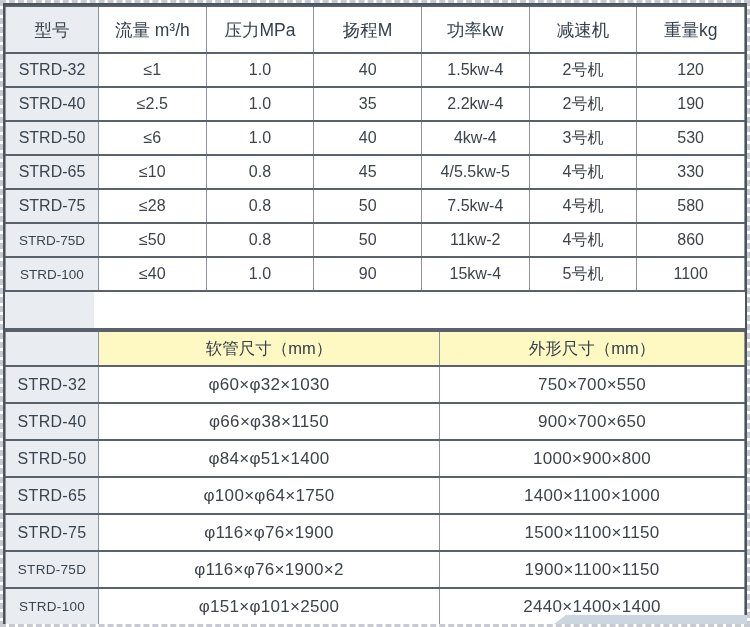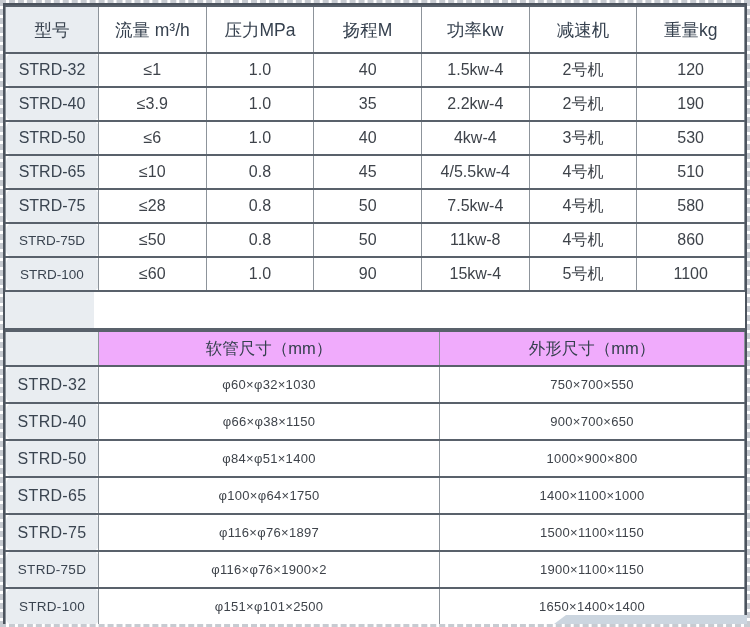--- a/index.html
+++ b/index.html
@@ -27,25 +27,25 @@
     text-align:center; vertical-align:middle;
     overflow:hidden; white-space:nowrap;
   }
   
   .t1 th:first-child { width:88px; }
   .t2 th:first-child { width:88px; }
   .t2 th:nth-child(2) { width:336px; }
 
   .t1 th { height:45px; font-size:17.5px; font-weight:500; color:#35404e; background:#ffffff; }
   .t1 td { height:32px; font-size:16px; color:#3e434a; }
-  .t2 th { height:33px; font-size:16.5px; font-weight:500; color:#35404e; background:#f0abfc; }
-  .t2 td { height:35px; font-size:13px; color:#3e434a; letter-spacing:0.3px; }
+  .t2 th { height:33px; font-size:16.5px; font-weight:500; color:#35404e; background:#fef9c3; }
+  .t2 td { height:35px; font-size:17px; color:#3e434a; letter-spacing:0.3px; }
 
   th:first-child, td:first-child { background:#e9edf1; color:#3a4450; }
-  td:first-child { font-size:16px;border-radius:7px; }
+  td:first-child { font-size:16px; }
   td:first-child.tight { font-size:13.5px; }
 
   .gap-row {
     display:flex;
     height:36px;
     border-bottom:2px solid #59616b;
     background:#ffffff;
   }
   .gap-left {
     width:89px;
@@ -83,66 +83,66 @@
             <td>STRD-32</td>
             <td>≤1</td>
             <td>1.0</td>
             <td>40</td>
             <td>1.5kw-4</td>
             <td>2号机</td>
             <td>120</td>
           </tr>
           <tr>
             <td>STRD-40</td>
-            <td>≤3.9</td>
+            <td>≤2.5</td>
             <td>1.0</td>
             <td>35</td>
             <td>2.2kw-4</td>
             <td>2号机</td>
             <td>190</td>
           </tr>
           <tr>
             <td>STRD-50</td>
             <td>≤6</td>
             <td>1.0</td>
             <td>40</td>
             <td>4kw-4</td>
             <td>3号机</td>
             <td>530</td>
           </tr>
           <tr>
             <td>STRD-65</td>
             <td>≤10</td>
             <td>0.8</td>
             <td>45</td>
-            <td>4/5.5kw-4</td>
+            <td>4/5.5kw-5</td>
             <td>4号机</td>
-            <td>510</td>
+            <td>330</td>
           </tr>
           <tr>
             <td>STRD-75</td>
             <td>≤28</td>
             <td>0.8</td>
             <td>50</td>
             <td>7.5kw-4</td>
             <td>4号机</td>
             <td>580</td>
           </tr>
           <tr>
             <td class="tight">STRD-75D</td>
             <td>≤50</td>
             <td>0.8</td>
             <td>50</td>
-            <td>11kw-8</td>
+            <td>11kw-2</td>
             <td>4号机</td>
             <td>860</td>
           </tr>
           <tr>
             <td class="tight">STRD-100</td>
-            <td>≤60</td>
+            <td>≤40</td>
             <td>1.0</td>
             <td>90</td>
             <td>15kw-4</td>
             <td>5号机</td>
             <td>1100</td>
           </tr>
         </tbody>
     </table>
 
     <div class="gap-row">
@@ -173,31 +173,31 @@
             <td>φ84×φ51×1400</td>
             <td>1000×900×800</td>
           </tr>
           <tr>
             <td>STRD-65</td>
             <td>φ100×φ64×1750</td>
             <td>1400×1100×1000</td>
           </tr>
           <tr>
             <td>STRD-75</td>
-            <td>φ116×φ76×1897</td>
+            <td>φ116×φ76×1900</td>
             <td>1500×1100×1150</td>
           </tr>
           <tr>
             <td class="tight">STRD-75D</td>
             <td>φ116×φ76×1900×2</td>
             <td>1900×1100×1150</td>
           </tr>
           <tr>
             <td class="tight">STRD-100</td>
             <td>φ151×φ101×2500</td>
-            <td>1650×1400×1400</td>
+            <td>2440×1400×1400</td>
           </tr>
         </tbody>
     </table>
 
   </div>
   <div class="corner-accent"></div>
 </div>
 
 </body></html>

